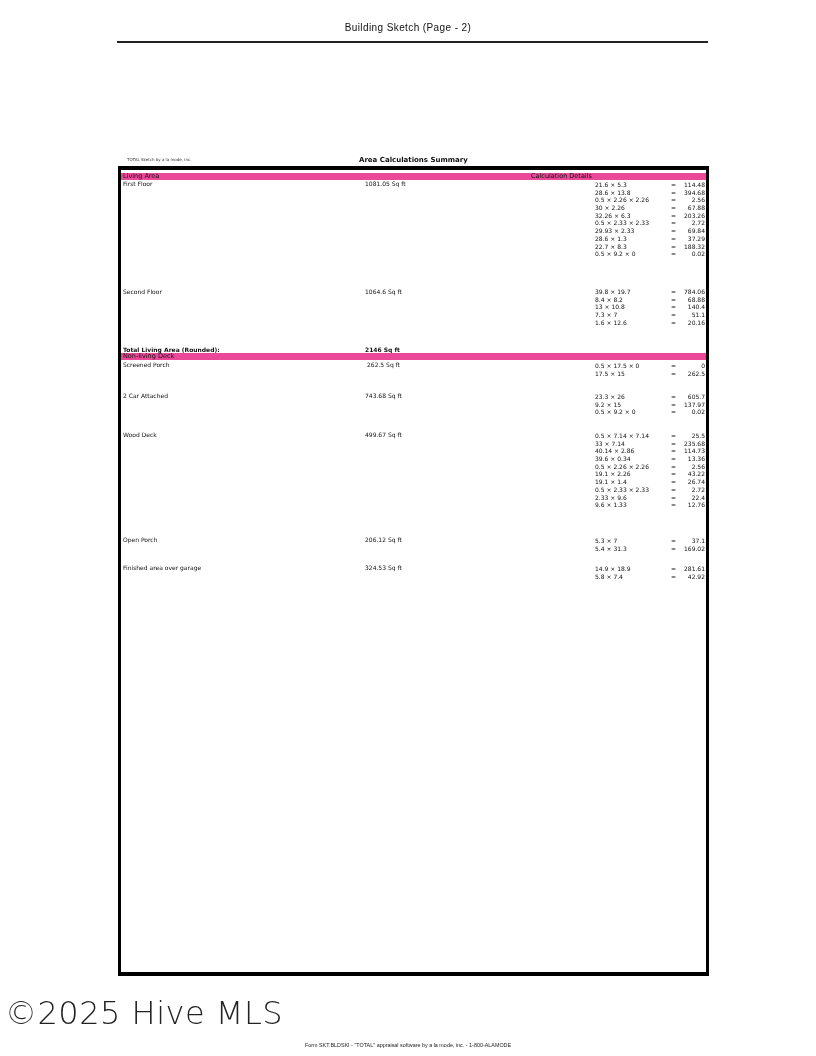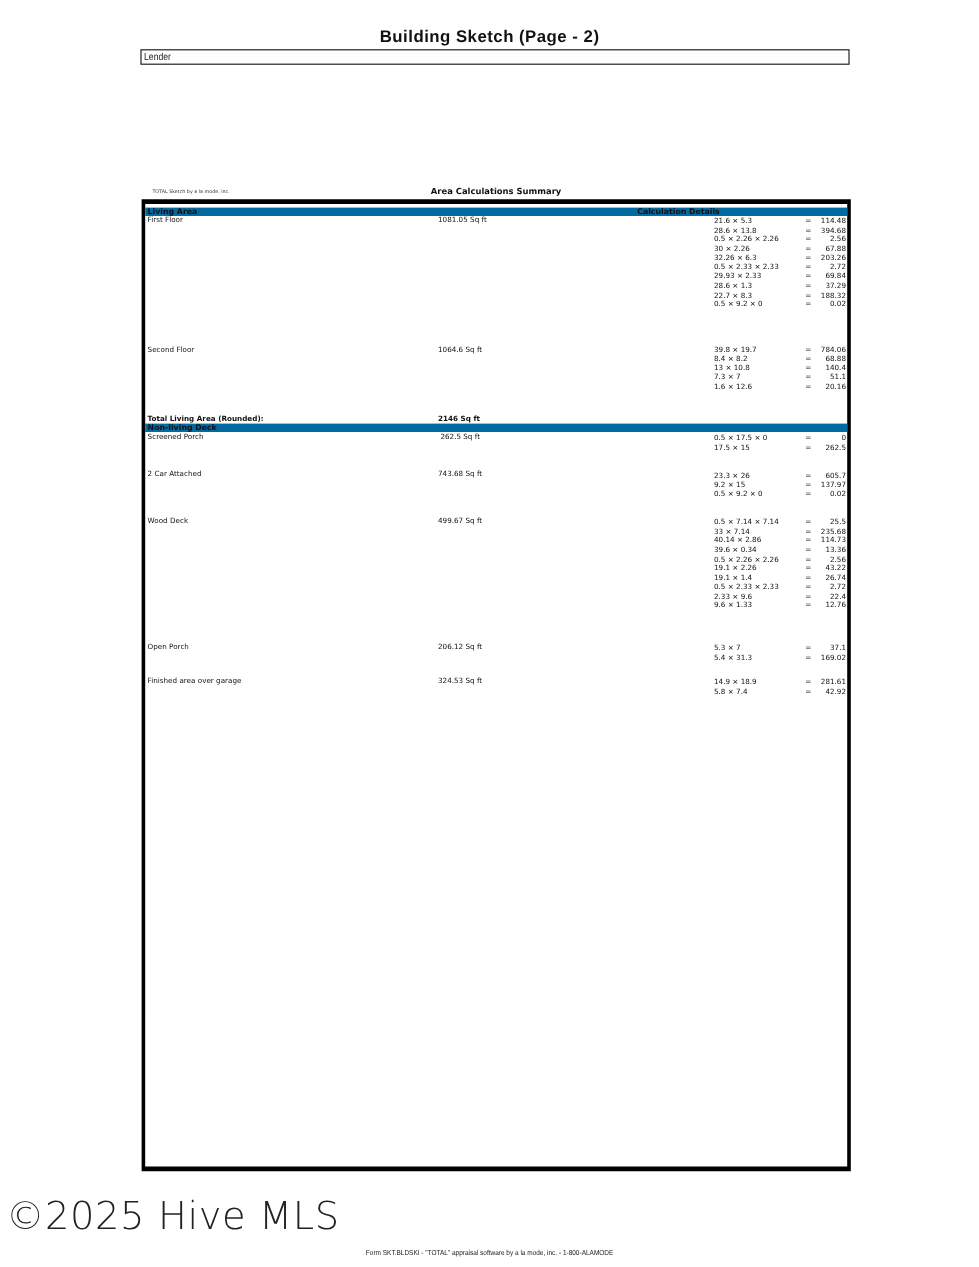--- a/index.html
+++ b/index.html
@@ -1,34 +1,34 @@
 <!DOCTYPE html>
 <html><head>
   <meta charset="utf-8">
   <style>
     html, body { margin: 0; padding: 0; background: #ffffff; }
     body { width: 816px; height: 1056px; position: relative; overflow: hidden; font-family: "DejaVu Sans", sans-serif; color: #111; }
 
     .page-title { position: absolute; top: 22px; left: 0; width: 816px; text-align: center;
-      font-family: "Liberation Sans", sans-serif; font-weight: bold; font-size: 14px; letter-spacing: 0.4px; }
+      font-family: "Liberation Sans", sans-serif; font-weight: normal; font-size: 10px; letter-spacing: 0.4px; }
 
     .header-table { position: absolute; left: 117px; top: 41px; width: 589px; border: 1px solid #222; border-collapse: collapse; }
     .hrow { position: relative; border-bottom: 1px solid #222; height: 11px; font-family: "Liberation Sans", sans-serif; }
     .hrow:last-child { border-bottom: none; }
     .hlabel { position: absolute; top: 0px; font-size: 7px; color: #222; transform: scaleX(0.85); transform-origin: left; white-space: nowrap; }
     .hlabel.big { font-size: 8.5px; top: 0px; }
     .hlabel.tiny { font-size: 5px; top: 1px; }
     .hval { position: absolute; top: 0px; font-size: 10px; line-height: 11px; transform: scaleX(0.88); transform-origin: left; white-space: nowrap; color: #111; }
 
     .sketch-credit { position: absolute; left: 127px; top: 157px; font-size: 4px; color: #333; }
     .summary-title { position: absolute; left: 359px; top: 156px; font-size: 7px; font-weight: bold; }
 
     .summary-box { position: absolute; left: 118px; top: 166px; width: 585px; height: 802px; border: 3px solid #000; border-top-width: 4px; border-bottom-width: 4px; }
 
-    .band { position: absolute; left: 0; right: 0; height: 7px; background: #0369a1; font-size: 6.5px; font-weight: bold; line-height: 7px; }
+    .band { position: absolute; left: 0; right: 0; height: 7px; background: #ec4899; font-size: 6.5px; font-weight: normal; line-height: 7px; }
     .band .b-left { position: absolute; left: 2px; }
     .band .b-right { position: absolute; left: 410px; }
 
     .row-label { position: absolute; left: 2px; font-size: 6px; line-height: 7px; white-space: nowrap; }
     .row-area { position: absolute; left: 244px; font-size: 6px; line-height: 7px; white-space: nowrap; }
     .row-label.bold, .row-area.bold { font-weight: bold; }
 
     .calc { position: absolute; left: 474px; width: 111px; font-size: 6px; line-height: 7.7px; white-space: nowrap; }
     .calc-line { position: relative; height: 7.7px; }
     .calc-expr { position: absolute; left: 0; }
@@ -37,24 +37,20 @@
 
     .watermark { position: absolute; left: 5px; top: 994px; font-family: "DejaVu Sans", sans-serif; font-weight: 200; font-size: 32px; color: #222; letter-spacing: 0.5px; }
     .form-footer { position: absolute; left: 0; width: 816px; top: 1042px; text-align: center; font-family: "Liberation Sans", sans-serif; font-size: 6px; color: #222; transform: scaleX(0.9); }
   </style>
 </head>
 <body>
 
 <div class="page-title">Building Sketch (Page - 2)</div>
 
 <div class="header-table">
-  <div class="hrow">
-    <span class="hlabel big" style="left:2px;">Lender</span>
-    <span class="hval" style="left:66px;"></span>
-  </div>
 </div>
 
 <div class="sketch-credit">TOTAL Sketch by a la mode, inc.</div>
 <div class="summary-title">Area Calculations Summary</div>
 
 <div class="summary-box">
 
   <div class="band" style="top:3px;">
     <span class="b-left">Living Area</span>
     <span class="b-right">Calculation Details</span>

